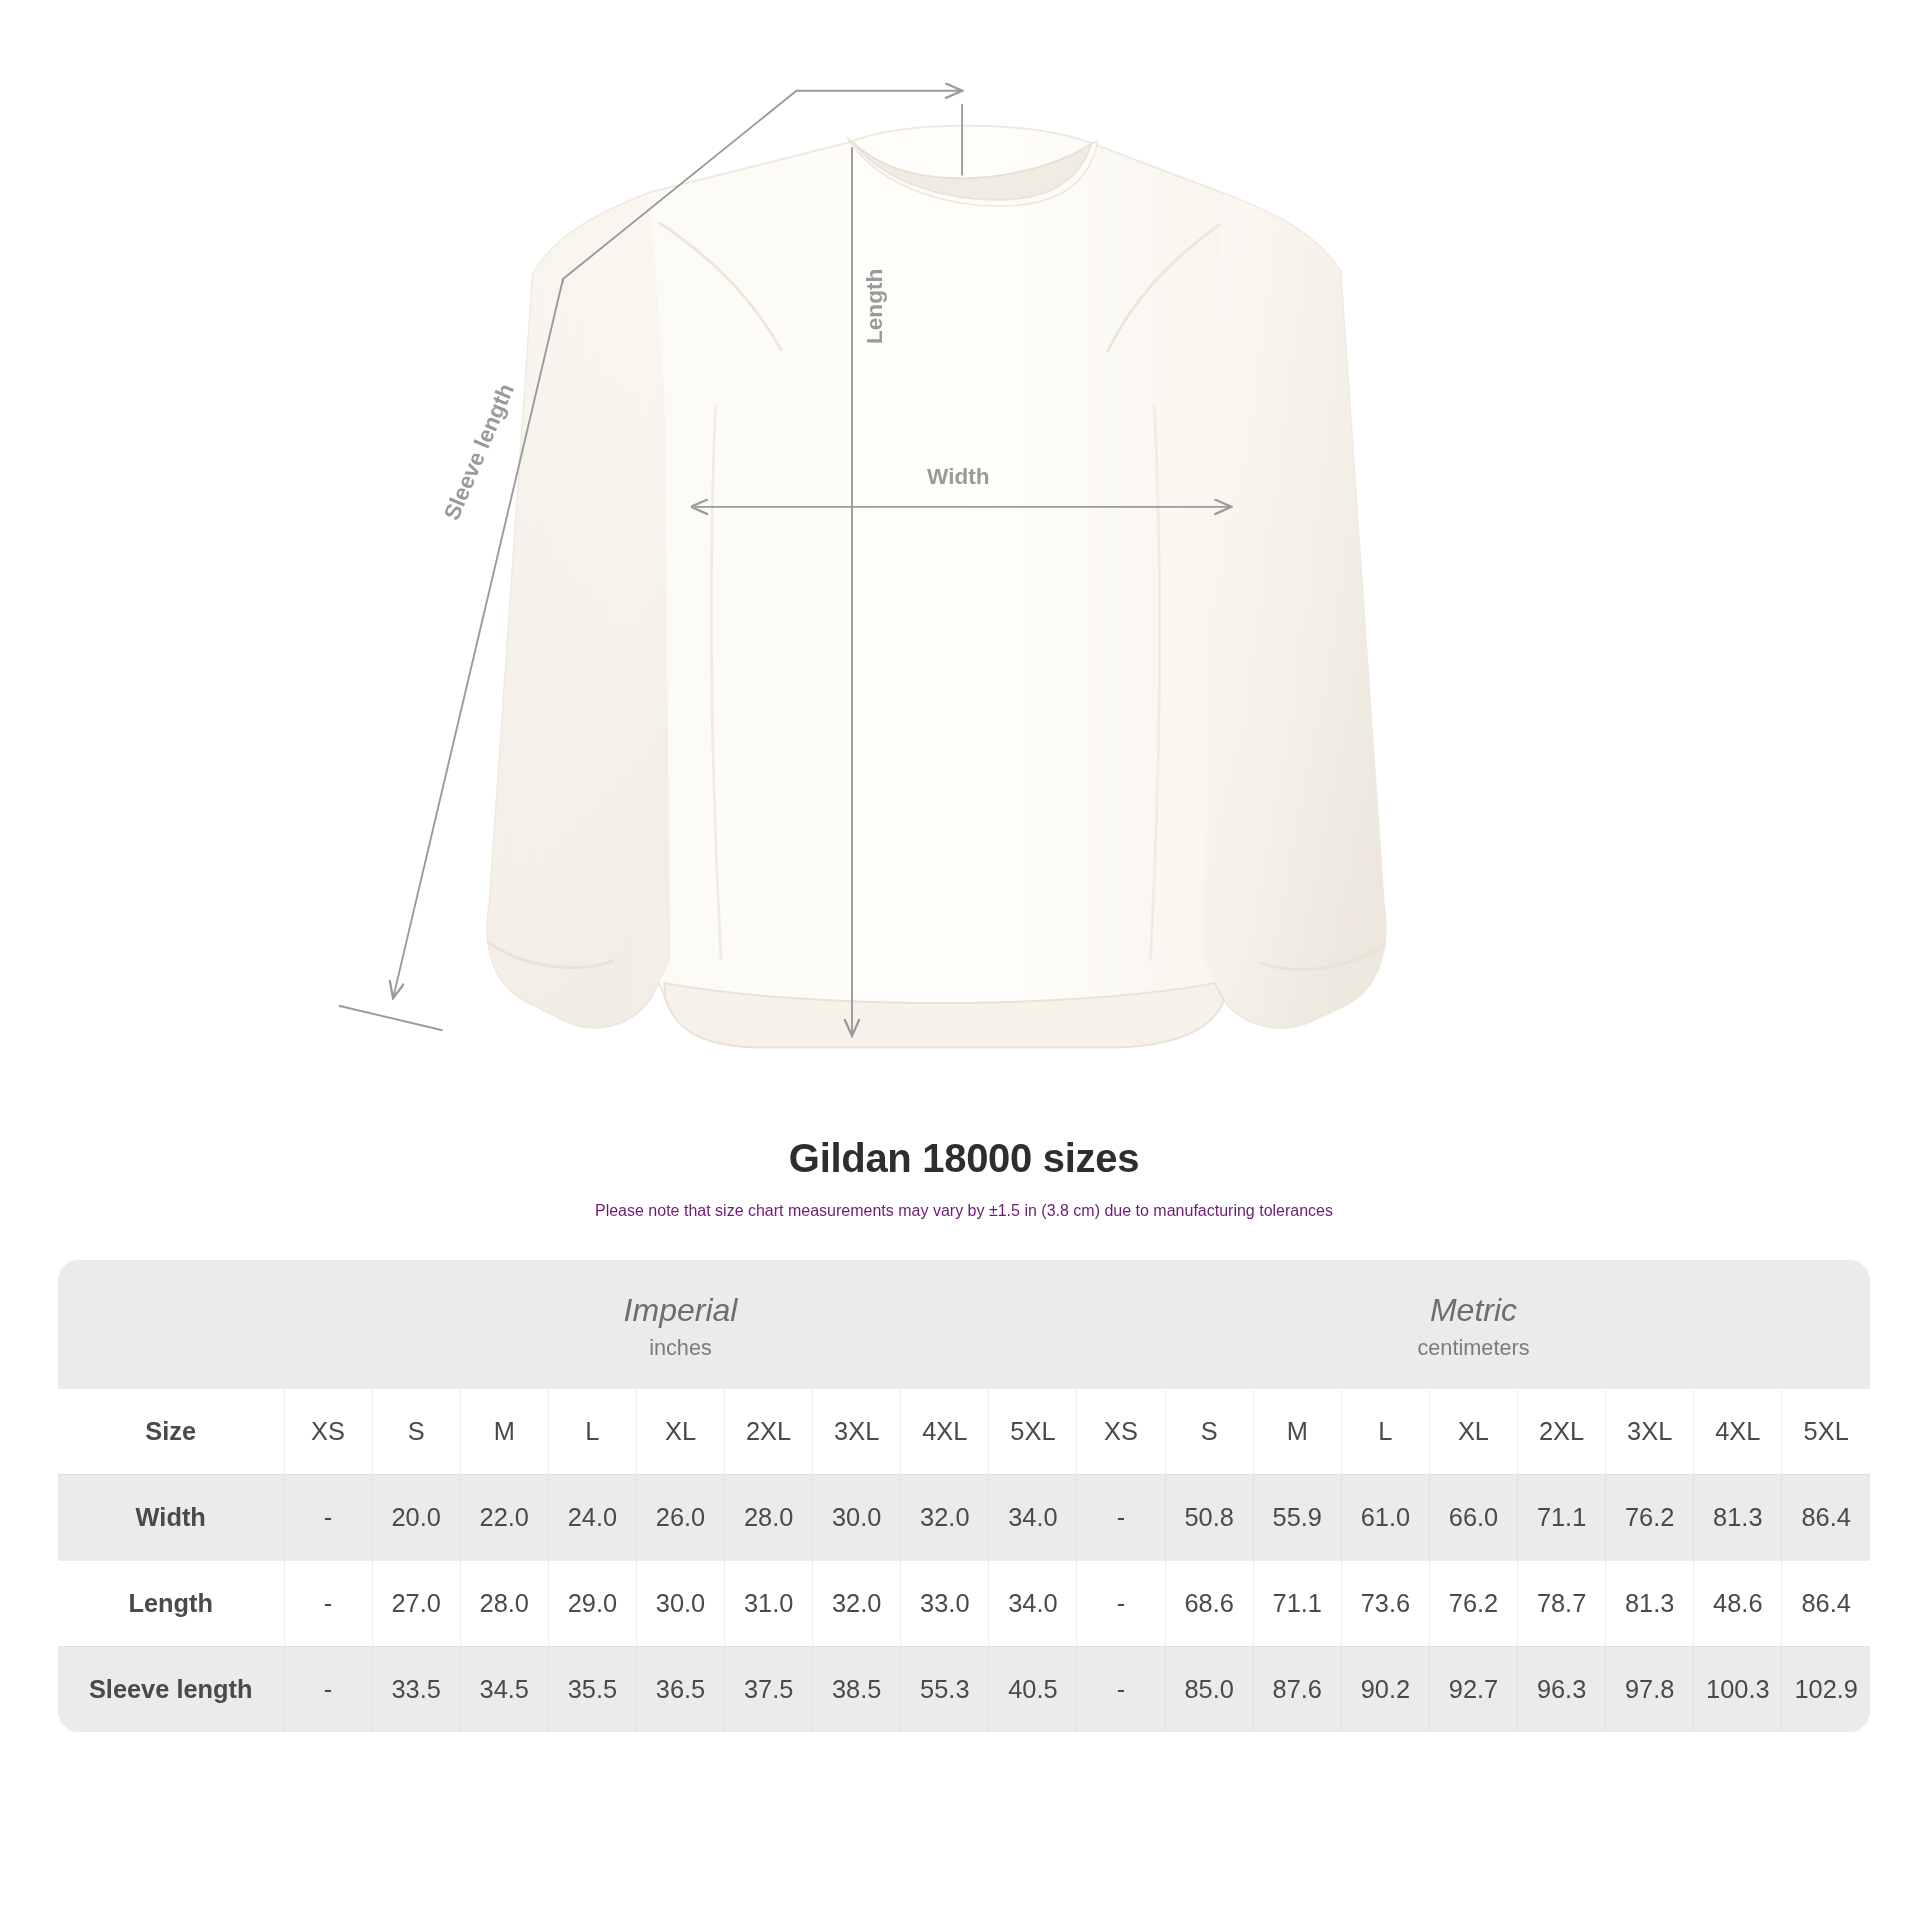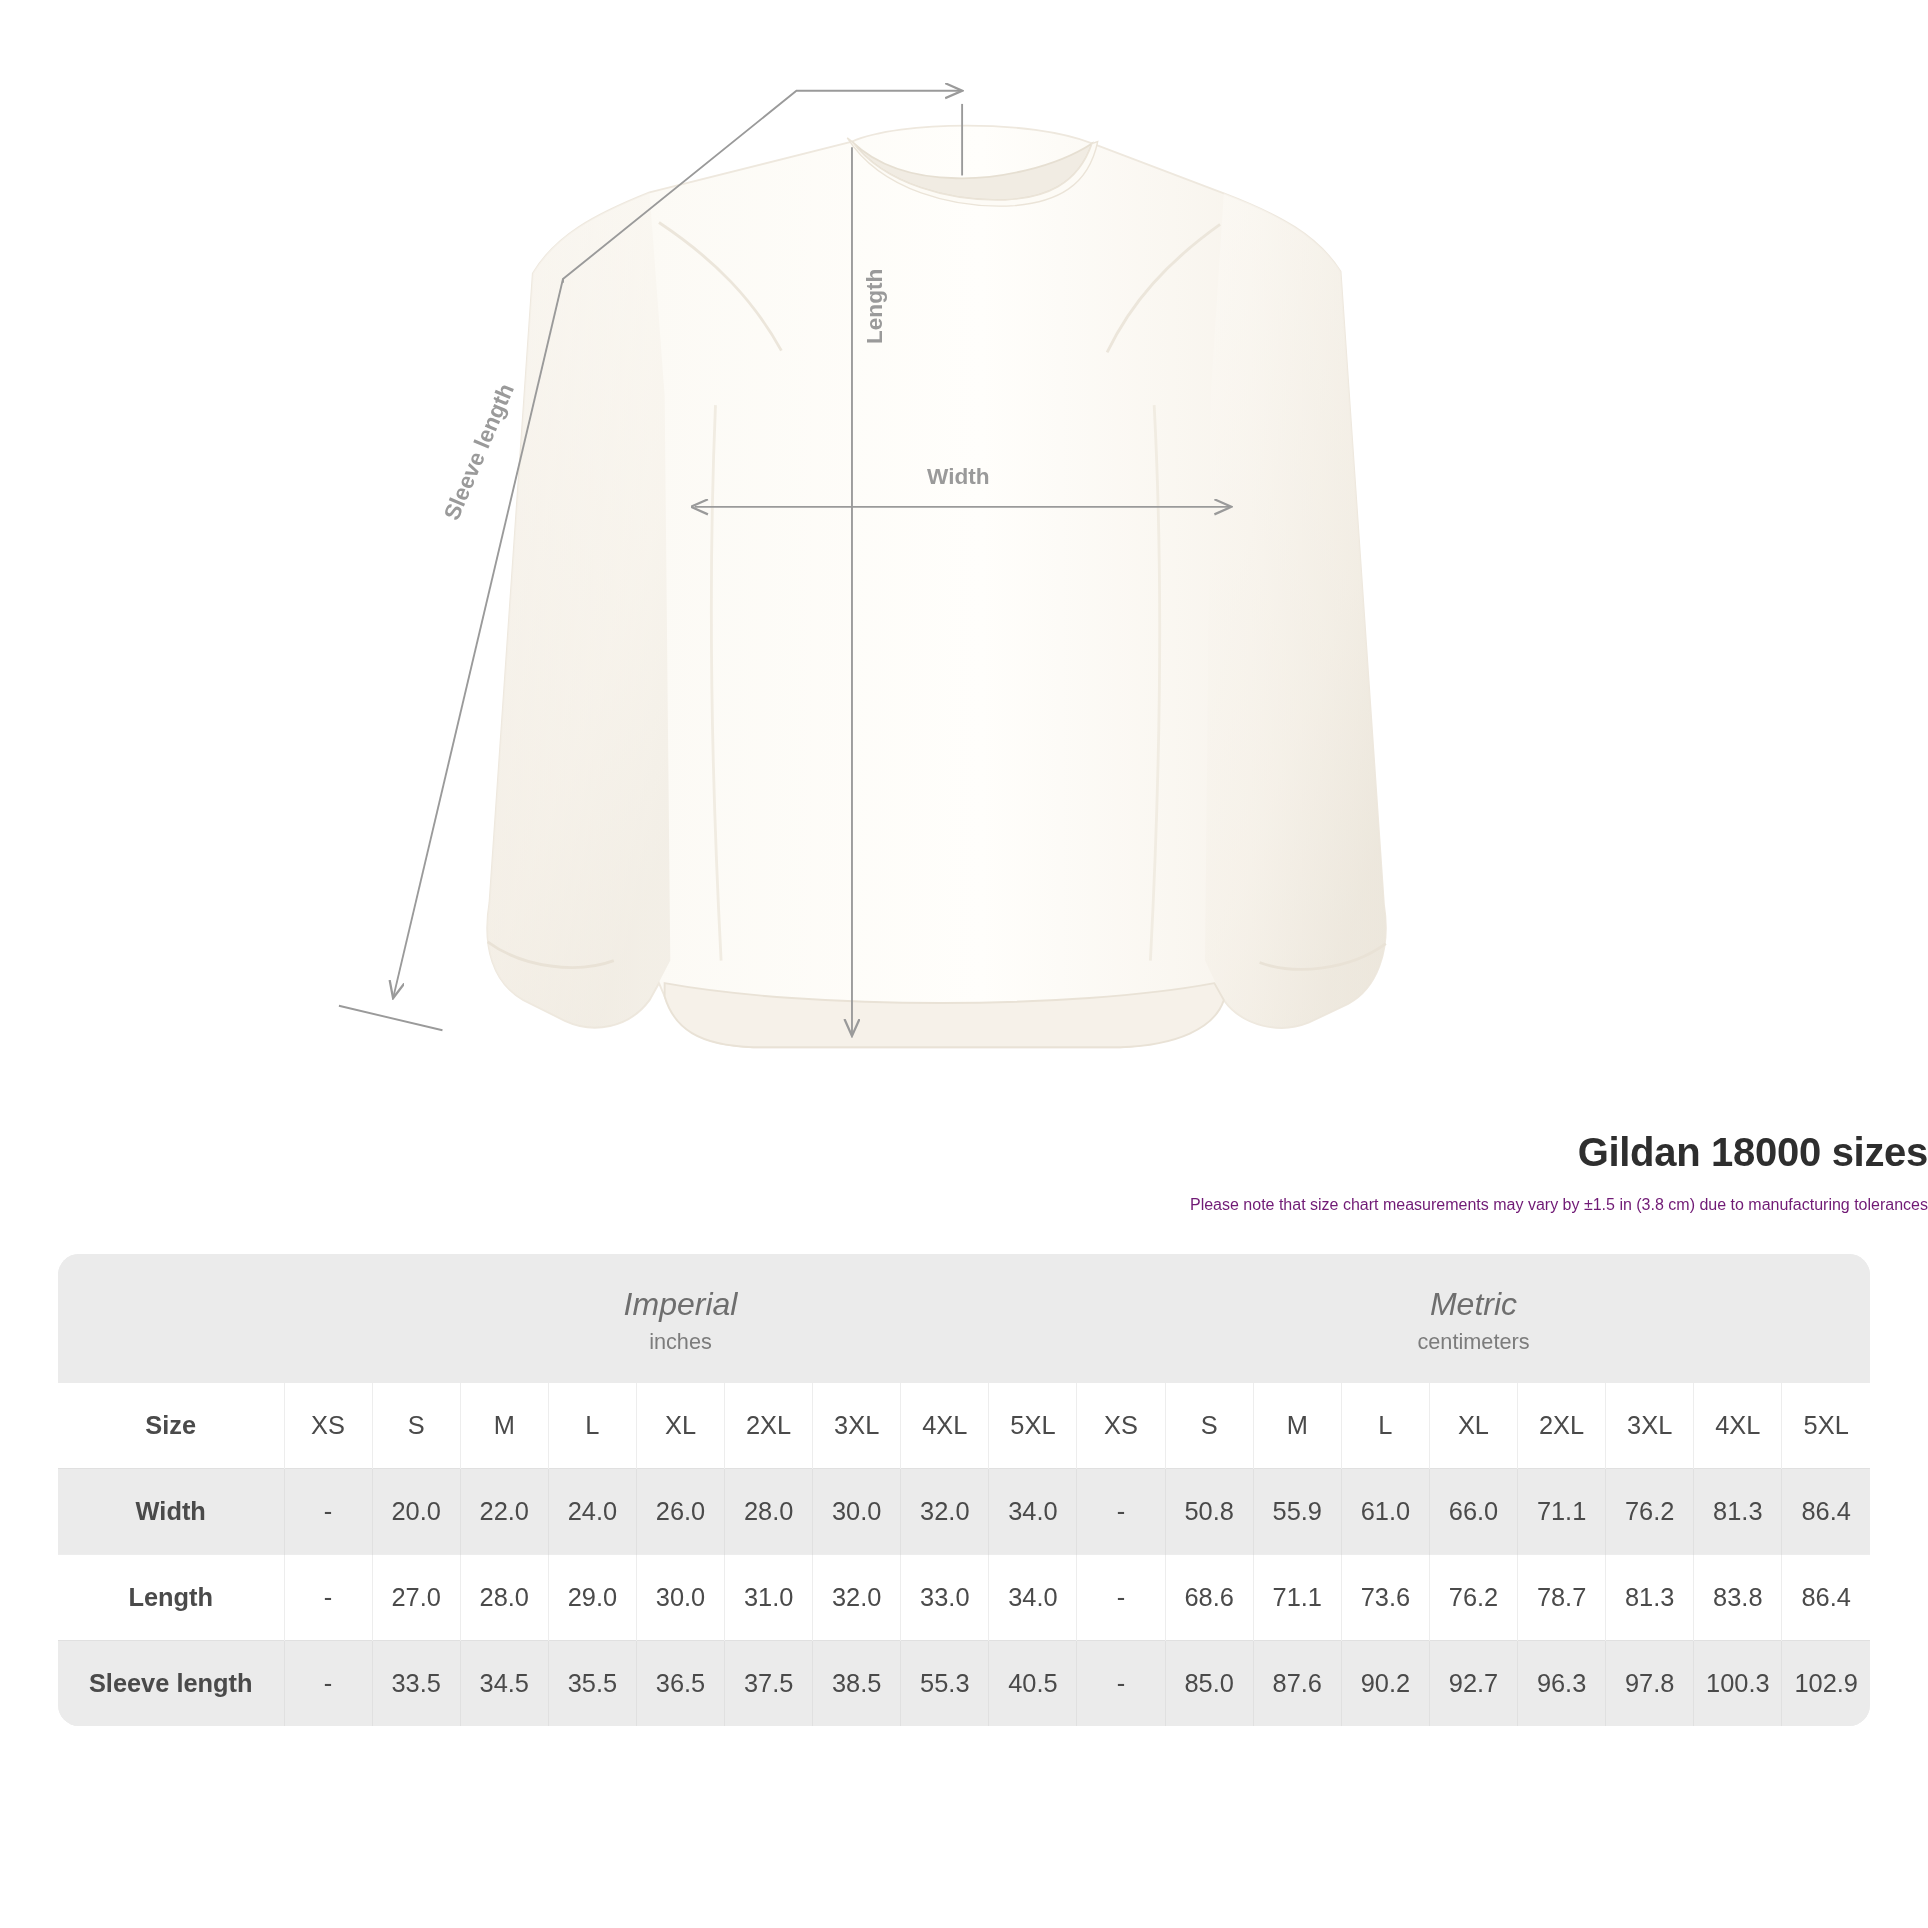--- a/index.html
+++ b/index.html
@@ -46,22 +46,22 @@
     transform-origin: left top;
   }
   .dim-label.sleeve-label {
     left: 439px; top: 514px;
     transform: rotate(-67deg);
     transform-origin: left top;
   }
 
   
   .titles {
-    text-align: right;
-    margin-top: 9px;
+    text-align: center;
+    margin-top: 15px;
   }
   .chart-title {
     font-size: 40px;
     font-weight: bold;
     color: #2e2e2e;
     letter-spacing: -0.3px;
   }
   .chart-note {
     margin-top: 21px;
     font-size: 16px;
@@ -325,21 +325,21 @@
           <td>32.0</td>
           <td>33.0</td>
           <td>34.0</td>
           <td>-</td>
           <td>68.6</td>
           <td>71.1</td>
           <td>73.6</td>
           <td>76.2</td>
           <td>78.7</td>
           <td>81.3</td>
-          <td>83.8</td>
+          <td>48.6</td>
           <td>86.4</td>
         </tr>
 
         <tr class="data-row shaded">
           <td class="rowhead">Sleeve length</td>
           <td>-</td>
           <td>33.5</td>
           <td>34.5</td>
           <td>35.5</td>
           <td>36.5</td>

